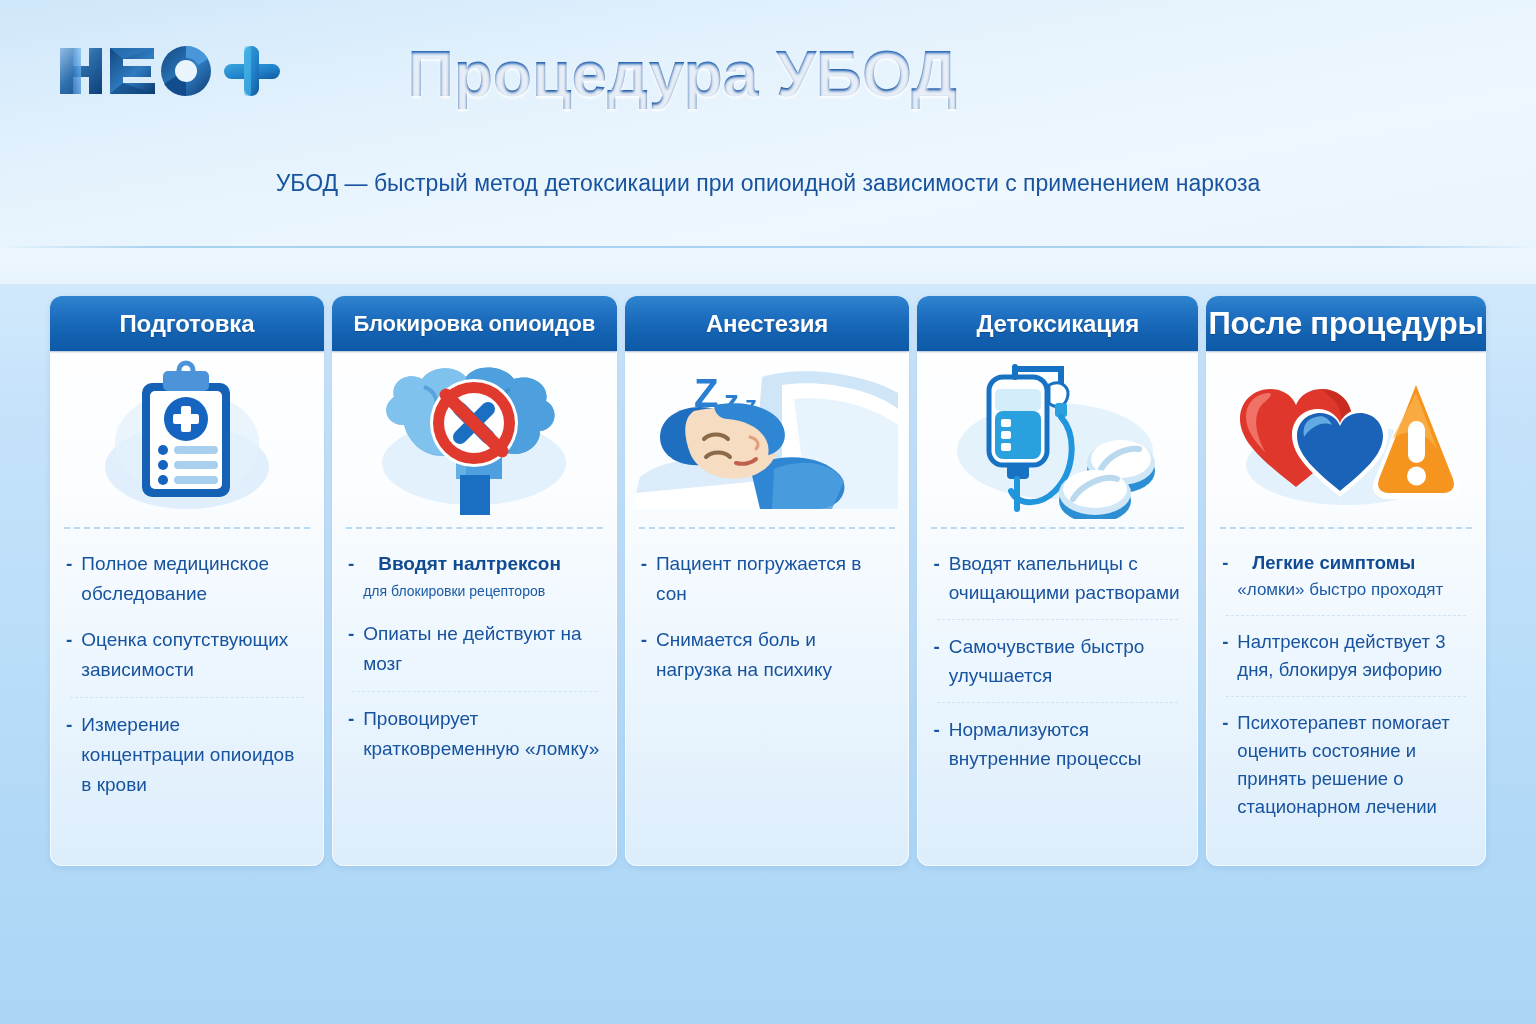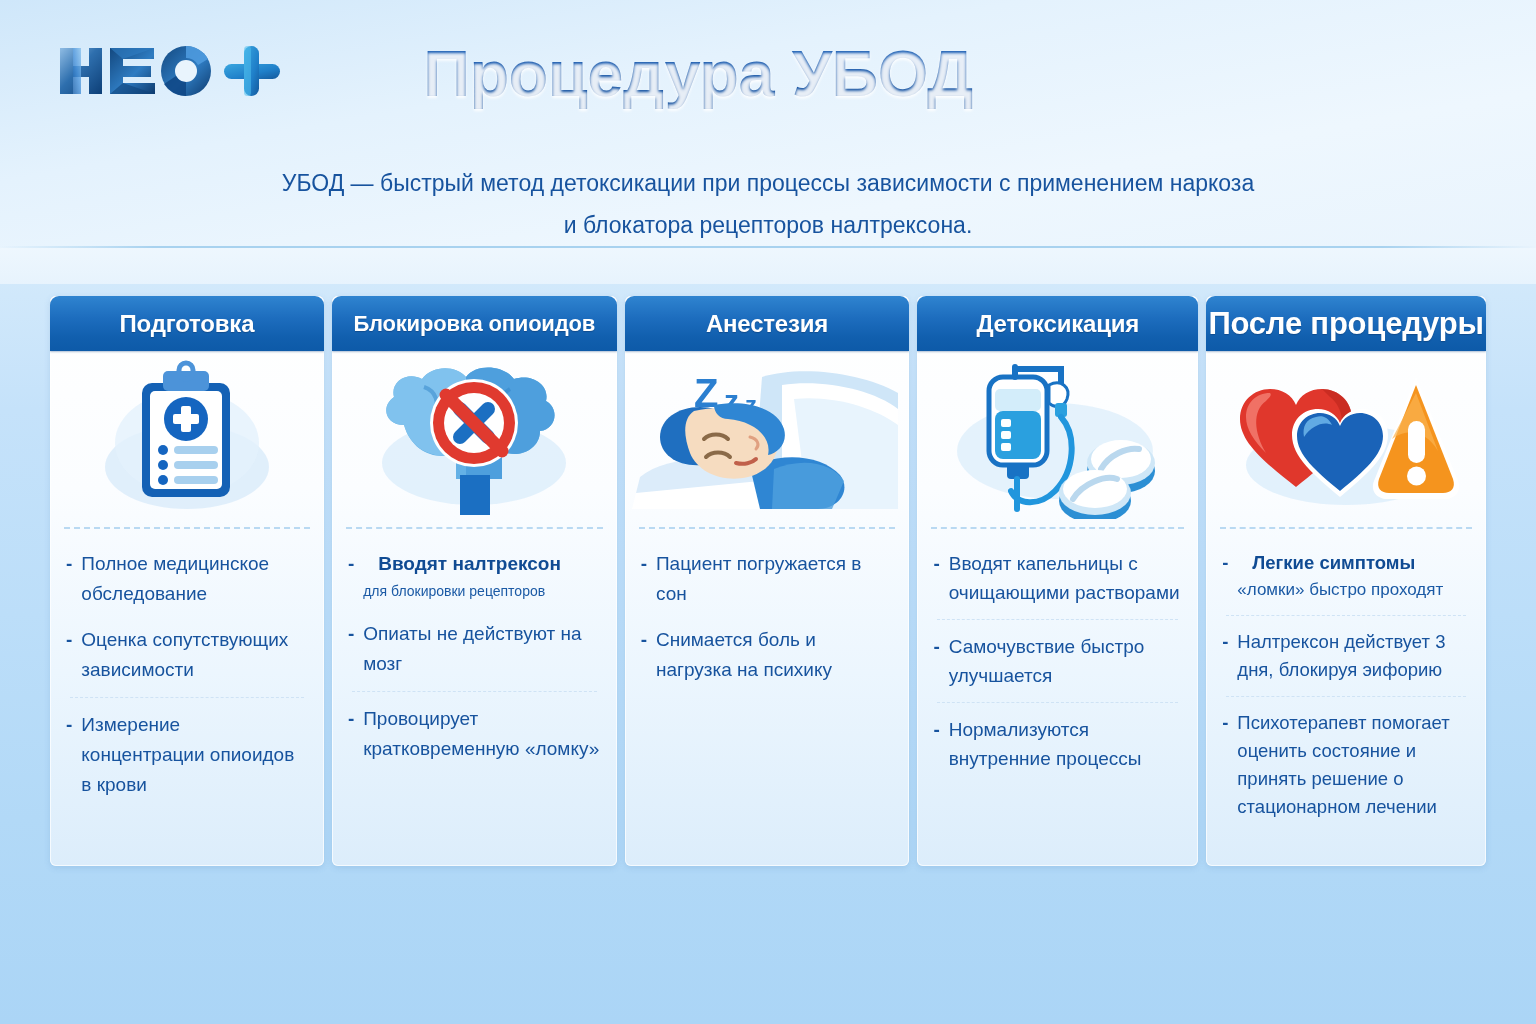--- a/index.html
+++ b/index.html
@@ -33,21 +33,21 @@
     position:absolute; left:0; top:248px; width:1536px; height:36px;
     background:linear-gradient(180deg,#eef7fe 0%,#e7f3fd 100%);
   }
 
   
   #logo { position:absolute; left:58px; top:40px; width:235px; height:62px; }
   #logo svg { display:block; }
 
   
   #title {
-    position:absolute; left:16px; top:36px; width:1364px;
+    position:absolute; left:0; top:36px; width:1364px;
     text-align:center;
     font-size:65px; font-weight:bold; letter-spacing:-0.5px;
     color:#1257ab;
     background:linear-gradient(180deg,#1a62bd 0%,#0e4fa3 55%,#114e9c 100%);
     -webkit-background-clip:text; background-clip:text;
     -webkit-text-fill-color:transparent;
     text-shadow:0 2px 3px rgba(255,255,255,0.9);
     font-family:"Liberation Sans", sans-serif;
   }
 
@@ -60,21 +60,21 @@
   #subtitle .l { display:block; }
 
   
   #cards {
     position:absolute; left:50px; top:296px;
     width:1436px; height:570px;
     display:flex; gap:8px;
   }
   .card {
     position:relative;
-    border-radius:6px;
+    border-radius:12px;
     background:linear-gradient(180deg,#ffffff 0%,#fbfdff 34%,#ecf6fe 66%,#dcedfb 100%);
     box-shadow:0 2px 6px rgba(60,120,180,0.16), 0 0 0 1px rgba(255,255,255,0.7) inset;
     overflow:hidden;
     display:flex; flex-direction:column;
   }
   .c1 { width:277px; }
   .c2 { width:288px; }
   .c3 { width:288px; }
   .c4 { width:284px; }
   .c5 { width:283px; }
@@ -171,22 +171,21 @@
 
       <rect x="166" y="24" width="56" height="15" rx="7.5" fill="url(#lgD)"></rect>
       <rect x="186" y="6" width="15" height="50" rx="7.5" fill="url(#lgD)"></rect>
       <rect x="186" y="6" width="7" height="50" rx="3.5" fill="#4fc0ef" opacity="0.55"></rect>
     </svg>
   </div>
 
   <div id="title">Процедура УБОД</div>
 
   <div id="subtitle">
-    <span class="l">УБОД — быстрый метод детоксикации при процессы зависимости с применением наркоза</span>
-    <span class="l">и блокатора рецепторов налтрексона.</span>
+    <span class="l">УБОД — быстрый метод детоксикации при опиоидной зависимости с применением наркоза</span>
   </div>
 </div>
 <div id="header-rule"></div>
 <div id="subhead-band"></div>
 
 <div id="cards">
 
   <div class="card c1">
     <div class="card-head">
       <span class="card-head-label">Подготовка</span>

